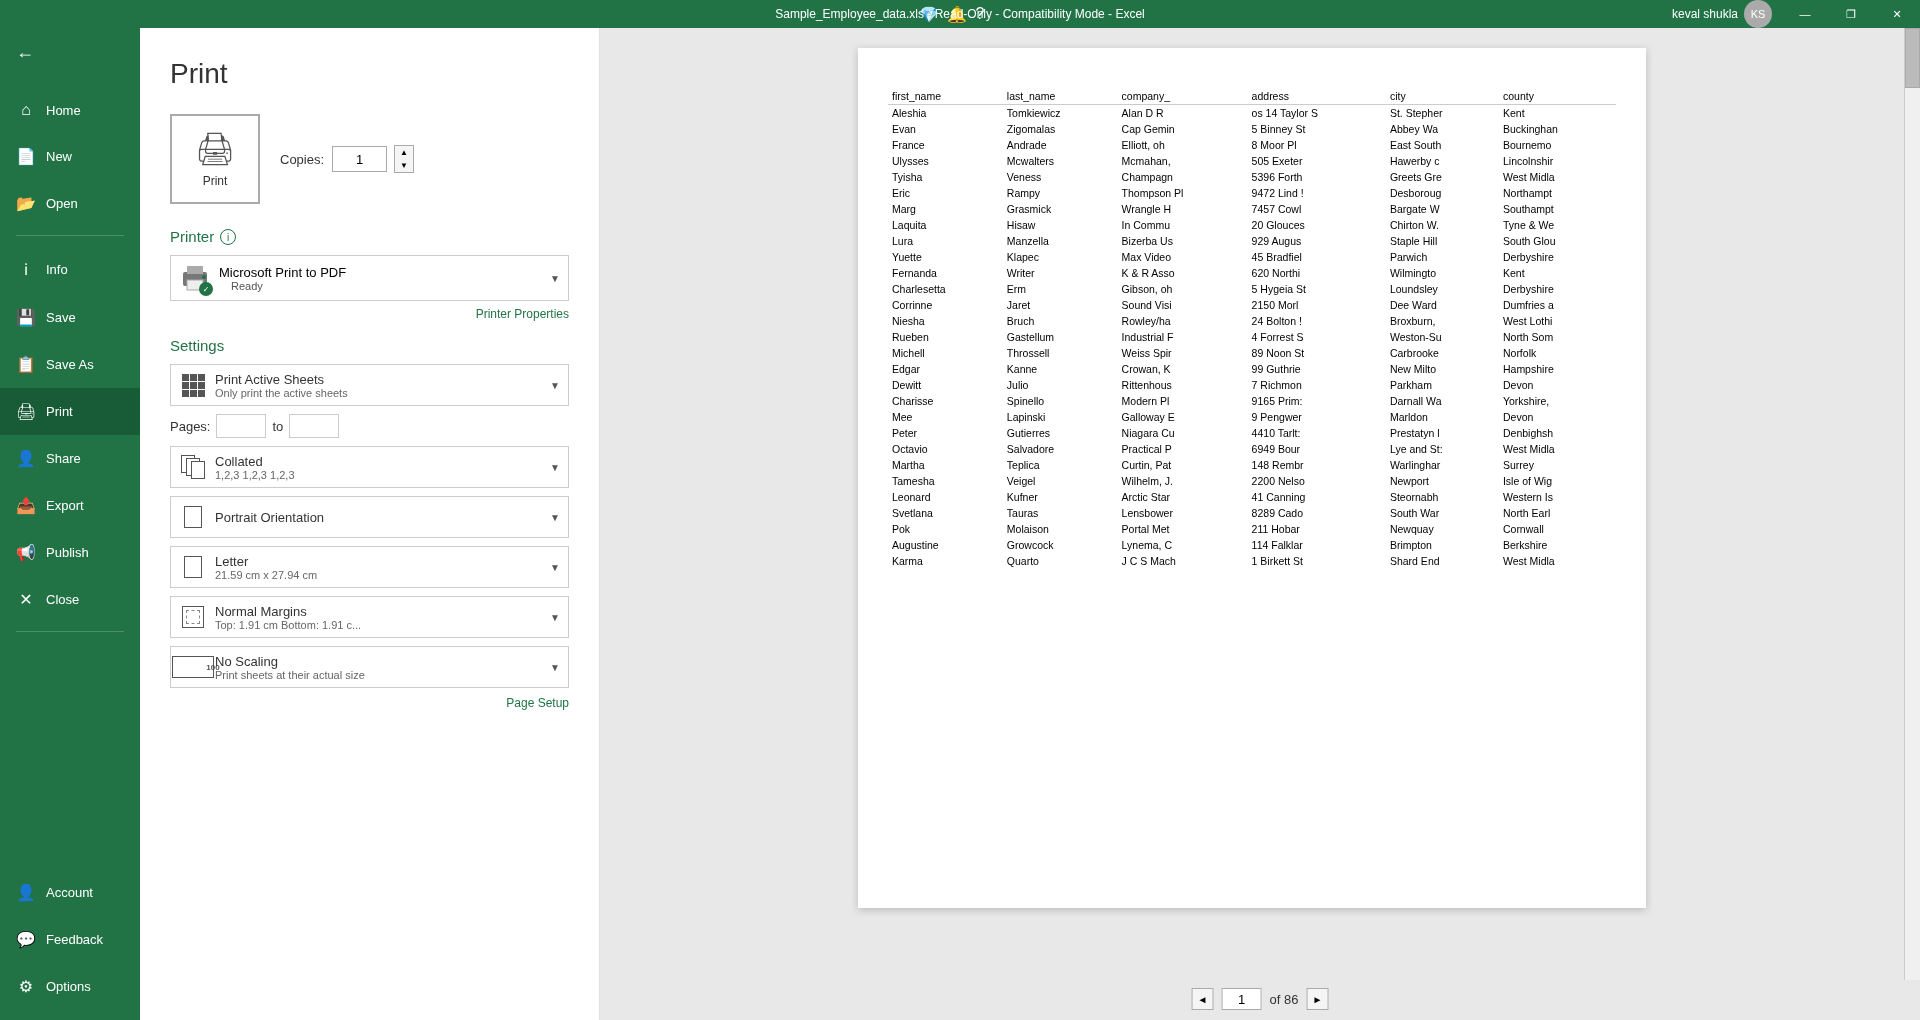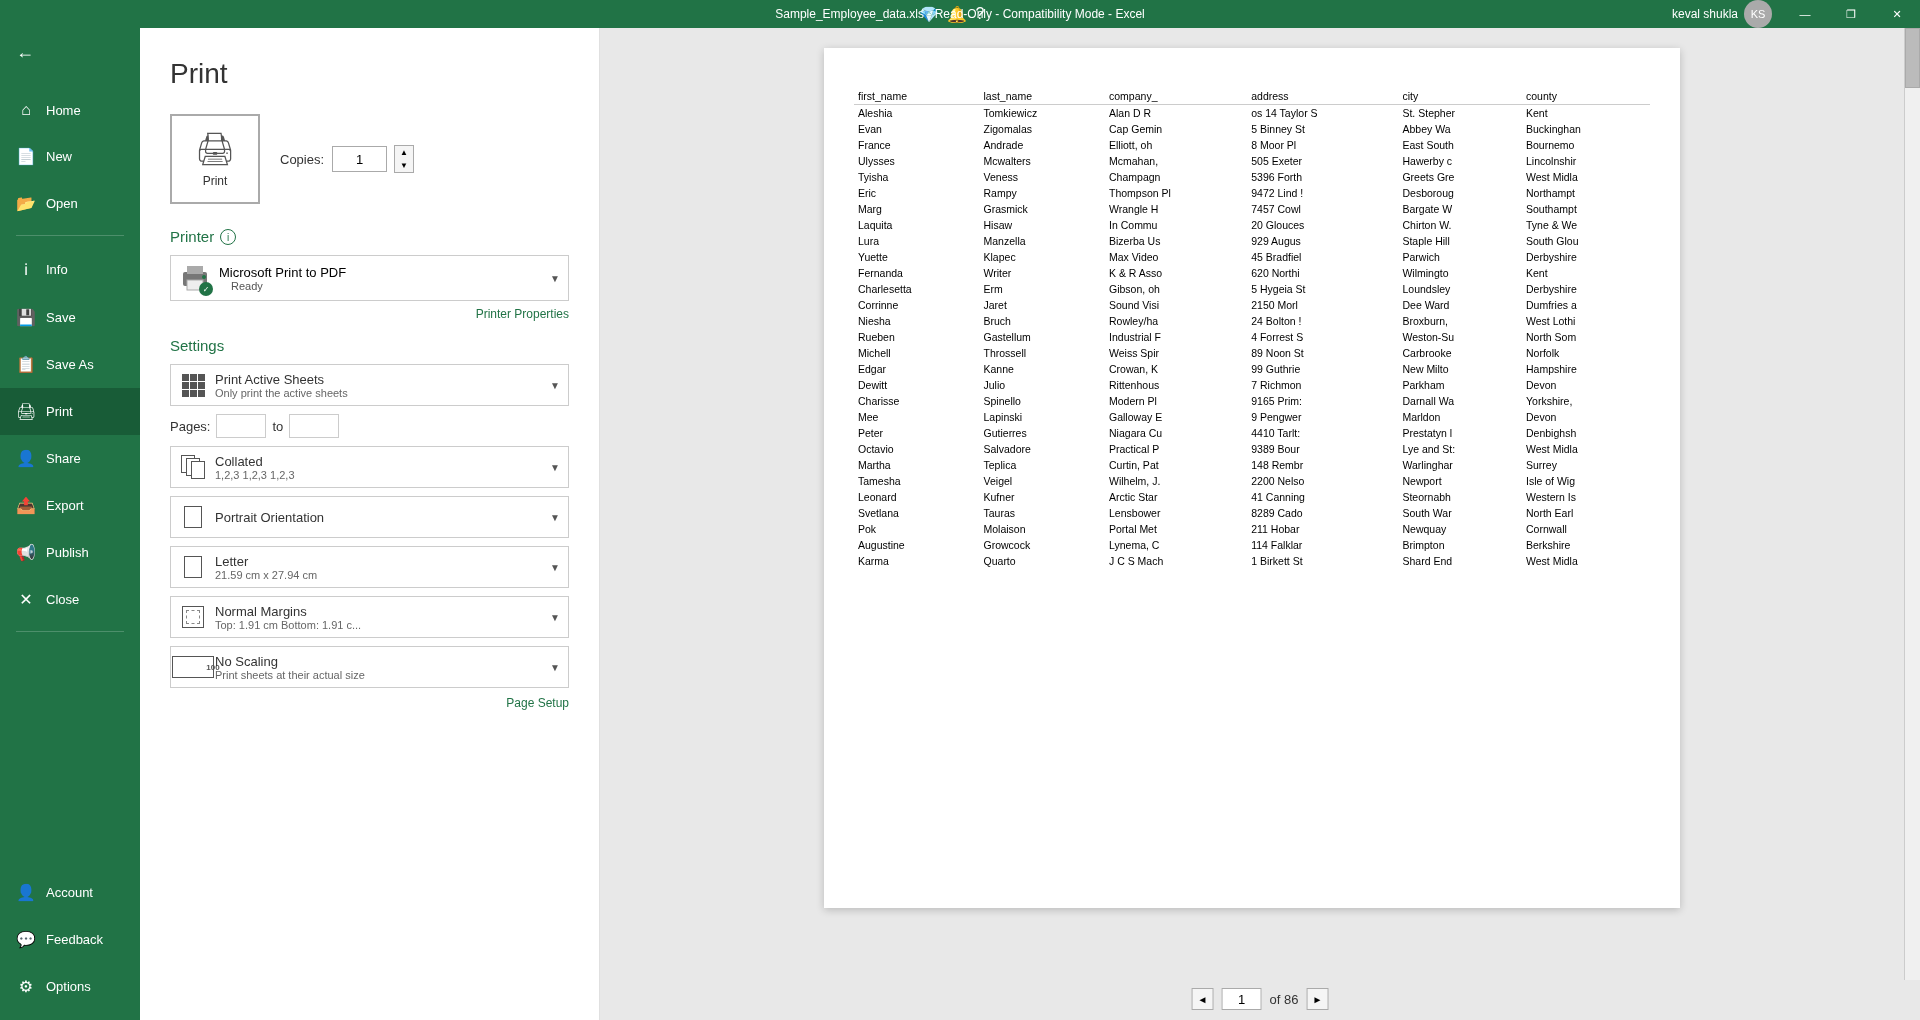--- a/index.html
+++ b/index.html
@@ -380,21 +380,21 @@
     .preview-scroll-thumb {
       width: 100%;
       height: 60px;
       background: #bbb;
       border: 1px solid #aaa;
       position: absolute;
       top: 0;
     }
     .preview-page {
       background: #fff;
-      width: 856px;
+      width: 788px;
       min-height: 860px;
       box-shadow: 0 2px 8px rgba(0,0,0,0.2);
       padding: 40px 30px;
       position: relative;
       margin-right: 16px;
     }
     .preview-nav {
       position: absolute;
       bottom: 10px;
       left: 50%;
@@ -872,21 +872,21 @@
                 <td>Gutierres</td>
                 <td>Niagara Cu</td>
                 <td>4410 Tarlt:</td>
                 <td>Prestatyn l</td>
                 <td>Denbighsh</td>
               </tr>
               <tr>
                 <td>Octavio</td>
                 <td>Salvadore</td>
                 <td>Practical P</td>
-                <td>9389 Bour</td>
+                <td>6949 Bour</td>
                 <td>Lye and St:</td>
                 <td>West Midla</td>
               </tr>
               <tr>
                 <td>Martha</td>
                 <td>Teplica</td>
                 <td>Curtin, Pat</td>
                 <td>148 Rembr</td>
                 <td>Warlinghar</td>
                 <td>Surrey</td>

